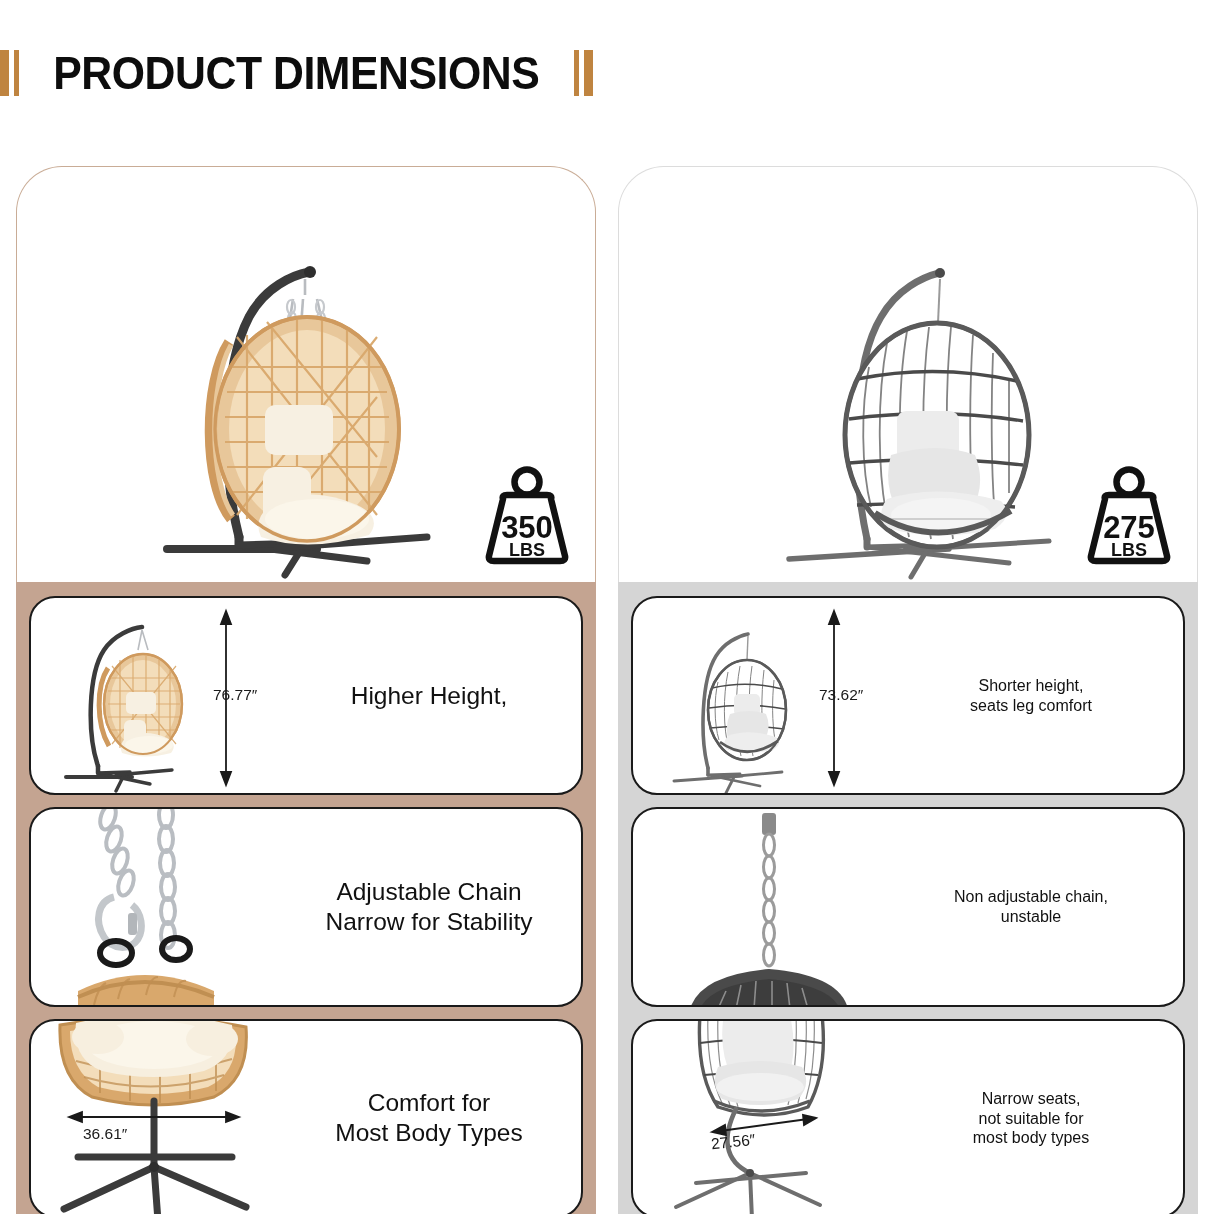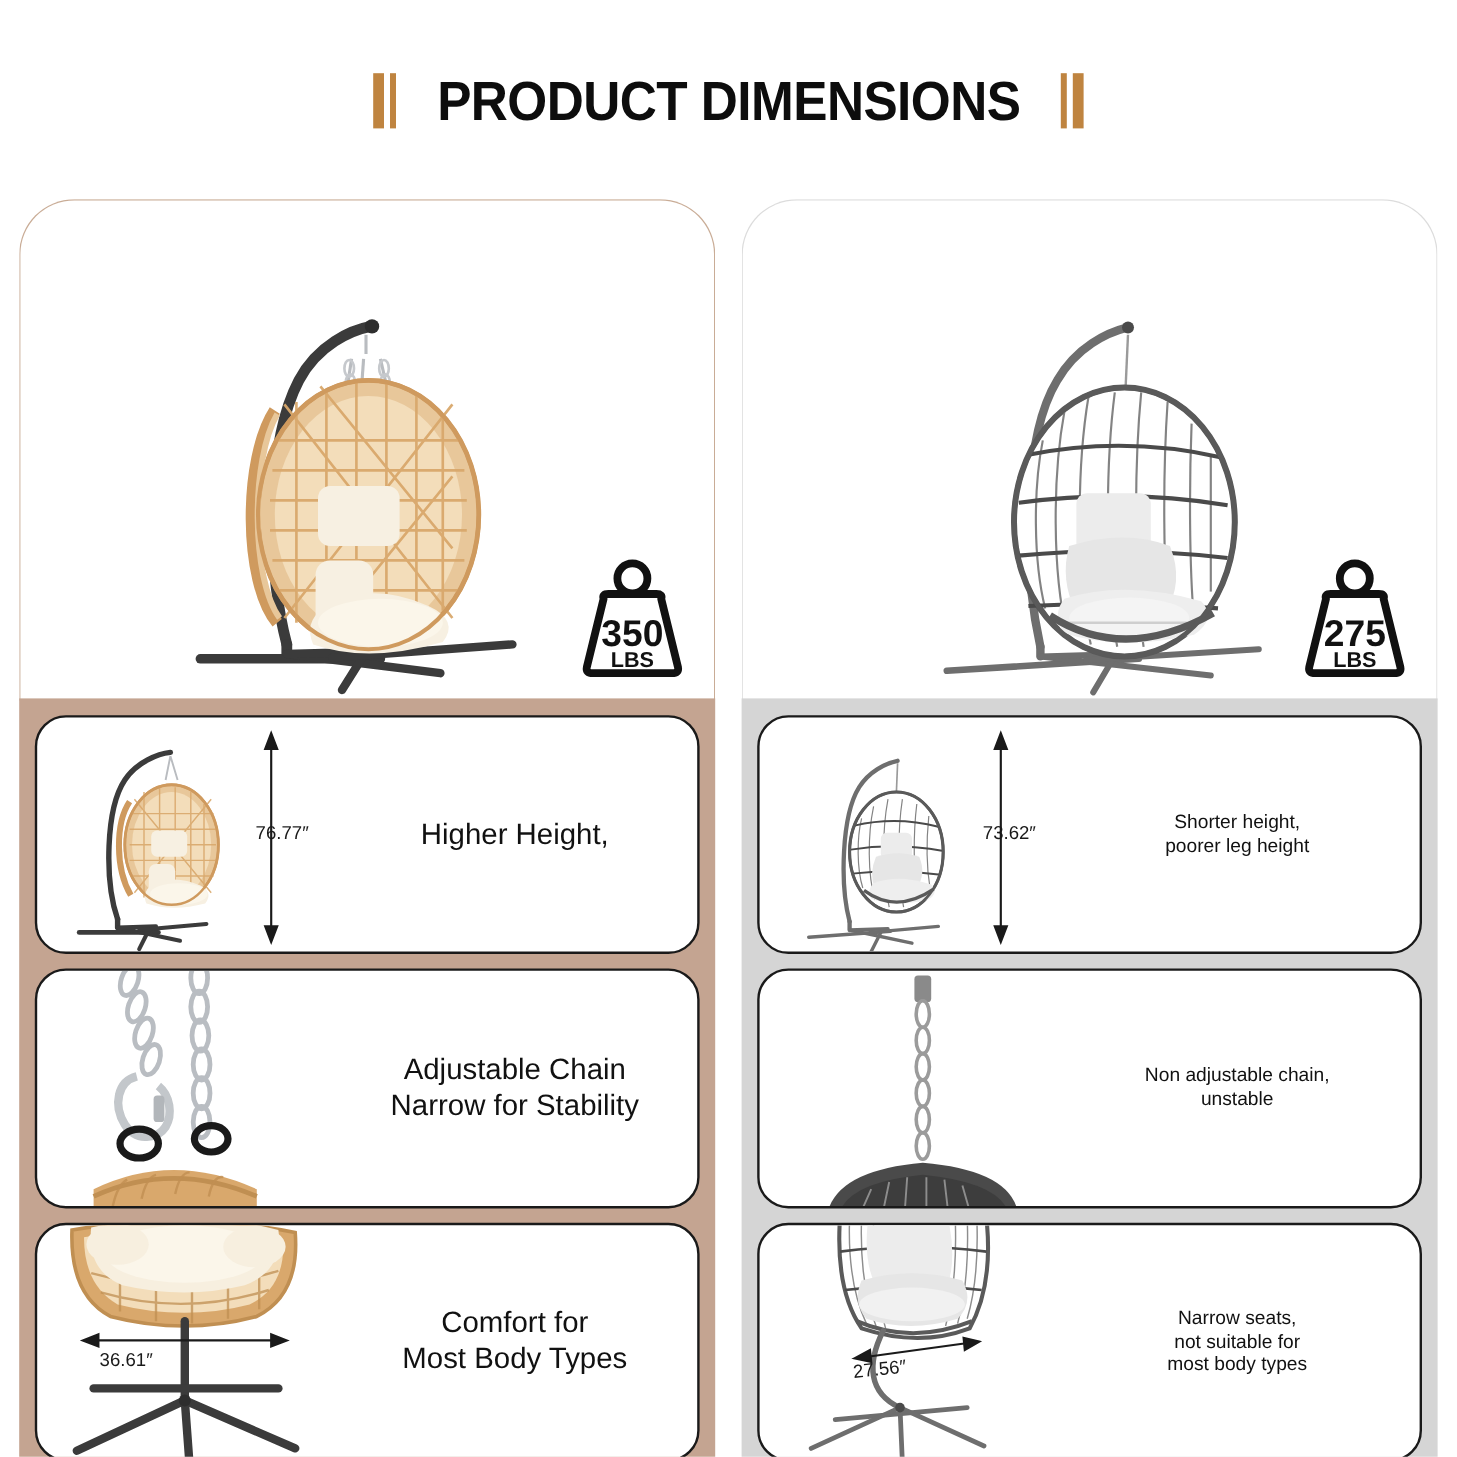--- a/index.html
+++ b/index.html
@@ -6,22 +6,22 @@
   html, body {
     width: 1214px; height: 1214px;
     background: #ffffff;
     font-family: "Liberation Sans", sans-serif;
     overflow: hidden;
   }
   .page { position: relative; width: 1214px; height: 1214px; background: #fff; }
 
   
   .title-bar {
-    position: absolute; top: 51px; left: 0; width: 1214px; height: 66px;
-    display: flex; align-items: center; justify-content: center; gap: 16px;
+    position: absolute; top: 40px; left: 0; width: 1214px; height: 66px;
+    display: flex; align-items: center; justify-content: flex-start; gap: 16px;
   }
   .title-deco { display: flex; align-items: center; gap: 5px; height: 48px; }
   .deco-thick { width: 9px; height: 46px; background: #bf8440; }
   .deco-thin  { width: 5px; height: 46px; background: #bf8440; }
   .title-text {
     font-size: 46px; font-weight: bold; letter-spacing: -0.5px;
     color: #0d0d0d; white-space: nowrap;
     font-family: "Liberation Sans", sans-serif;
     transform: scaleX(0.93); transform-origin: center;
   }
@@ -390,21 +390,21 @@
               <g stroke="#1a1a1a" stroke-width="1.8" fill="#1a1a1a">
                 <line x1="178" y1="22" x2="178" y2="178"></line>
                 <polygon points="178,13 173,26 183,26"></polygon>
                 <polygon points="178,187 173,174 183,174"></polygon>
               </g>
             </svg>
             <span class="dim-label" style="left:186px; top:88px;">73.62″</span>
           </div>
           <div class="card-text">
             <div>Shorter height,</div>
-            <div>poorer leg height</div>
+            <div>seats leg comfort</div>
           </div>
         </div>
 
         <div class="card">
           <div class="card-figure">
             <svg class="art" width="250" height="200" viewBox="0 0 250 200">
               <rect x="106" y="4" width="14" height="22" rx="3" fill="#8a8a8a"></rect>
               <g fill="none" stroke="#9b9b9b" stroke-width="3">
                 <ellipse cx="113" cy="36" rx="5.5" ry="11"></ellipse>
                 <ellipse cx="113" cy="58" rx="5.5" ry="11"></ellipse>

